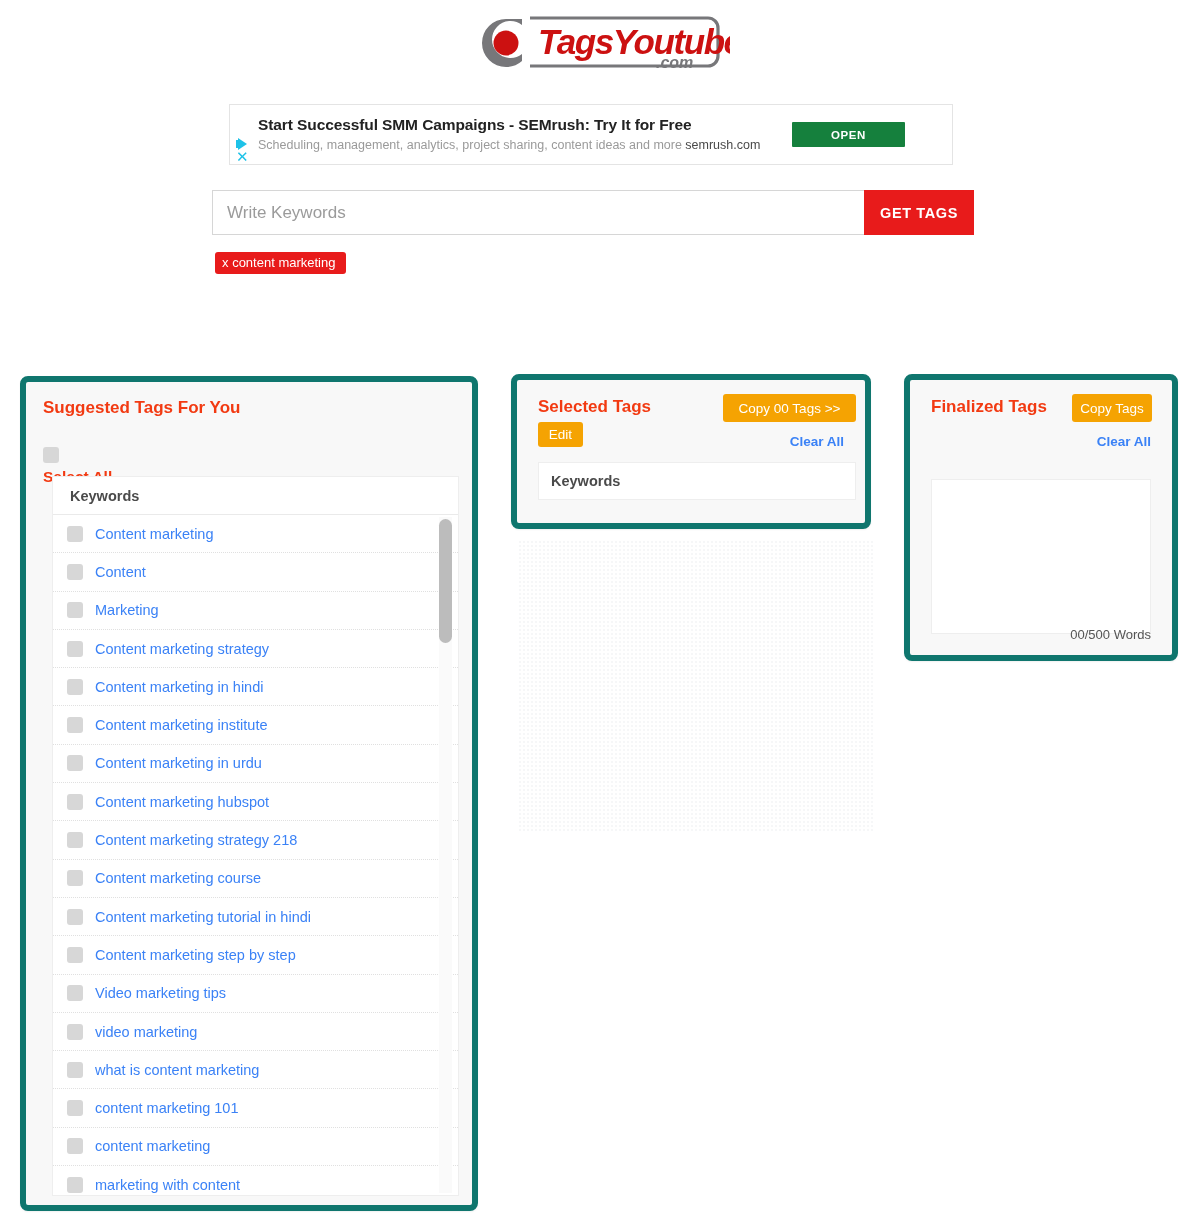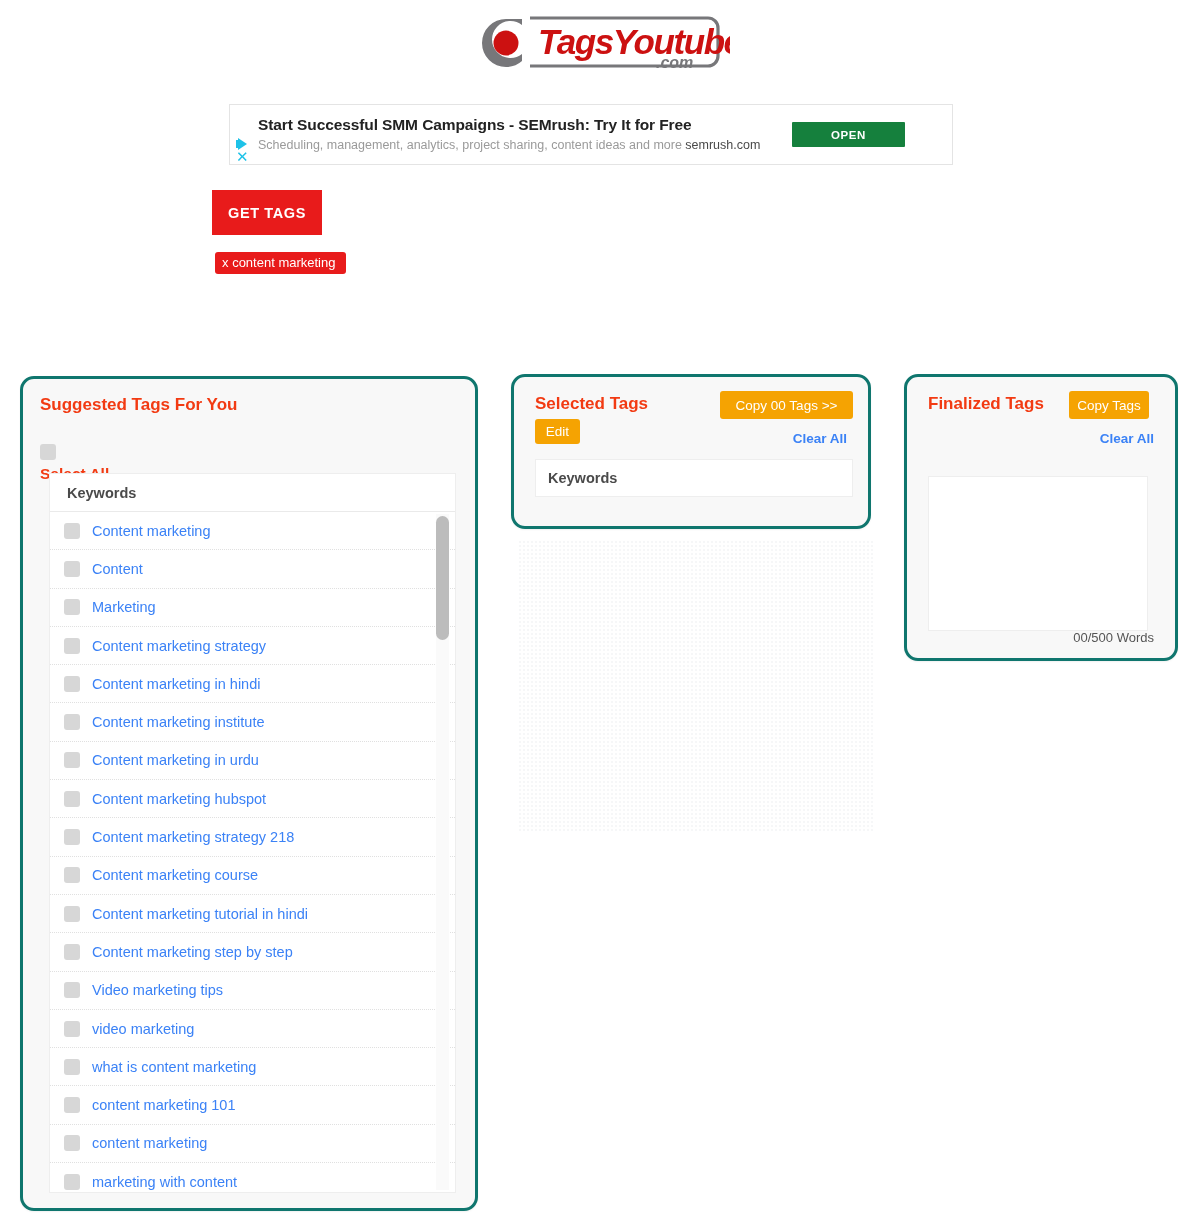--- a/index.html
+++ b/index.html
@@ -99,22 +99,22 @@
     background: #e81b1b; color: #fff;
     font-size: 13px; padding: 3px 11px 4px 7px;
     border-radius: 3px; cursor: pointer;
     font-family: "Liberation Sans", sans-serif;
   }
 
   
   .panel {
     position: absolute;
     background: #f8f8f8;
-    border: 3px solid #0f766e;
-    border-radius: 14px;
+    border: 6px solid #0f766e;
+    border-radius: 8px;
     box-shadow: 0 1px 2px rgba(0,0,0,0.06);
   }
 
   
   #suggested-panel { left: 20px; top: 376px; width: 458px; height: 835px; }
   .panel-title {
     color: #f23a12; font-size: 17px; font-weight: bold;
     font-family: "Liberation Sans", sans-serif;
   }
   #suggested-panel .panel-title { position: absolute; left: 17px; top: 16px; }
@@ -252,20 +252,21 @@
       <span class="adc-x">✕</span>
     </div>
     <div class="ad-text">
       <div class="ad-title">Start Successful SMM Campaigns - SEMrush: Try It for Free</div>
       <div class="ad-sub"><span>Scheduling, management, analytics, project sharing, content ideas and more </span><span class="dom">semrush.com</span></div>
     </div>
     <button class="ad-open">OPEN</button>
   </div>
 
   <div class="search-row">
+    <input class="search-input" type="text" placeholder="Write Keywords" style="">
     <button class="get-tags-btn">GET TAGS</button>
   </div>
 
   <div class="chip-row">
     <span class="chip"><span>x</span>
       <span>content marketing</span></span>
   </div>
 
   <div class="panel" id="suggested-panel">
     <div class="panel-title">Suggested Tags For You</div>

